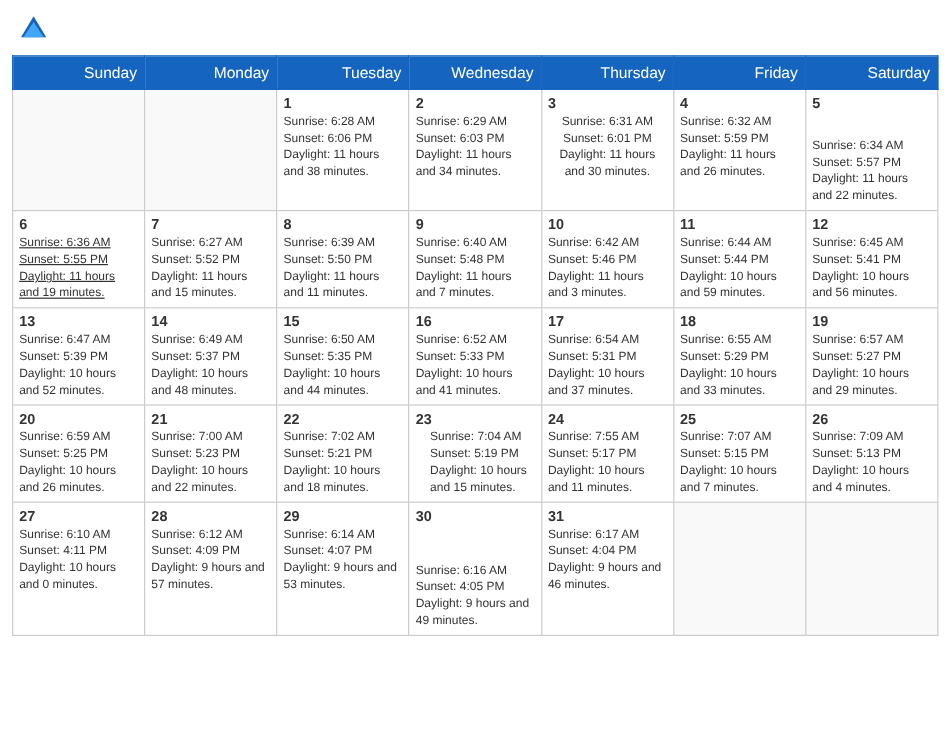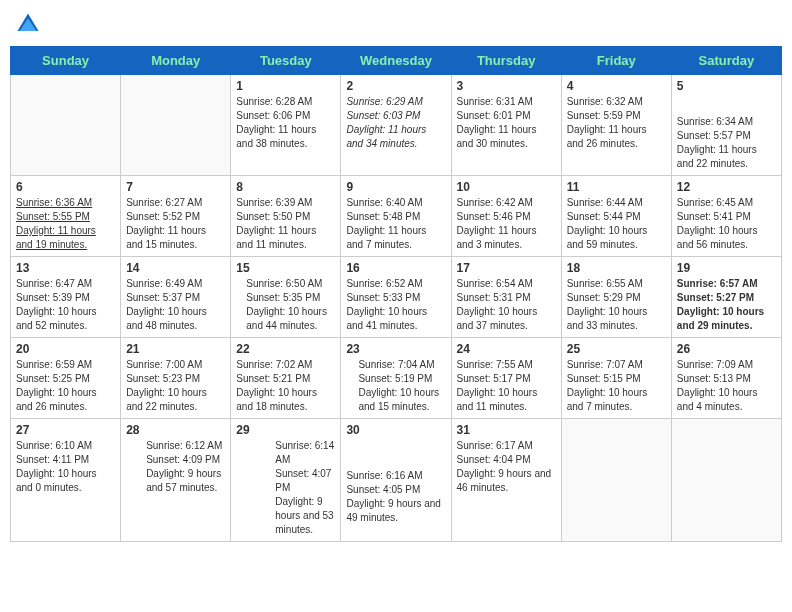--- a/index.html
+++ b/index.html
@@ -48,25 +48,25 @@
       font-size: 16px;
       color: #555;
     }
     .calendar {
       width: 100%;
       border-collapse: collapse;
       border: 1px solid #ccc;
     }
     .calendar th {
       background-color: #1565C0;
-      color: #86efac;
+      color: #ffffff;
       font-size: 13px;
-      font-weight: bold;
+      font-weight: normal;
       padding: 6px 6px;
-      text-align: center;
+      text-align: right;
       border: 1px solid #1565C0;
     }
     .calendar td {
       border: 1px solid #ccc;
       vertical-align: top;
       padding: 4px 5px;
       width: calc(100% / 7);
       min-height: 80px;
       font-size: 11px;
       color: #333;
@@ -126,27 +126,27 @@
         <td class="empty"></td>
         <td class="empty"></td>
         <td>
           <span class="day-number">1</span>
           <div class="day-detail" style="white-space: pre-line;">Sunrise: 6:28 AM
 Sunset: 6:06 PM
 Daylight: 11 hours and 38 minutes.</div>
         </td>
         <td>
           <span class="day-number">2</span>
-          <div class="day-detail" style="white-space: pre-line; font-style: italic;">Sunrise: 6:29 AM
+          <div class="day-detail" style="white-space: pre-line;">Sunrise: 6:29 AM
 Sunset: 6:03 PM
 Daylight: 11 hours and 34 minutes.</div>
         </td>
         <td>
           <span class="day-number">3</span>
-          <div class="day-detail" style="white-space: pre-line;">Sunrise: 6:31 AM
+          <div class="day-detail" style="white-space: pre-line; text-align: center;">Sunrise: 6:31 AM
 Sunset: 6:01 PM
 Daylight: 11 hours and 30 minutes.</div>
         </td>
         <td>
           <span class="day-number">4</span>
           <div class="day-detail" style="white-space: pre-line;">Sunrise: 6:32 AM
 Sunset: 5:59 PM
 Daylight: 11 hours and 26 minutes.</div>
         </td>
         <td>
@@ -208,21 +208,21 @@
 Daylight: 10 hours and 52 minutes.</div>
         </td>
         <td>
           <span class="day-number">14</span>
           <div class="day-detail" style="white-space: pre-line;">Sunrise: 6:49 AM
 Sunset: 5:37 PM
 Daylight: 10 hours and 48 minutes.</div>
         </td>
         <td>
           <span class="day-number">15</span>
-          <div class="day-detail" style="white-space: pre-line; margin-left: 10px;">Sunrise: 6:50 AM
+          <div class="day-detail" style="white-space: pre-line;">Sunrise: 6:50 AM
 Sunset: 5:35 PM
 Daylight: 10 hours and 44 minutes.</div>
         </td>
         <td>
           <span class="day-number">16</span>
           <div class="day-detail" style="white-space: pre-line;">Sunrise: 6:52 AM
 Sunset: 5:33 PM
 Daylight: 10 hours and 41 minutes.</div>
         </td>
         <td>
@@ -232,21 +232,21 @@
 Daylight: 10 hours and 37 minutes.</div>
         </td>
         <td>
           <span class="day-number">18</span>
           <div class="day-detail" style="white-space: pre-line;">Sunrise: 6:55 AM
 Sunset: 5:29 PM
 Daylight: 10 hours and 33 minutes.</div>
         </td>
         <td>
           <span class="day-number">19</span>
-          <div class="day-detail" style="white-space: pre-line; font-weight: bold;">Sunrise: 6:57 AM
+          <div class="day-detail" style="white-space: pre-line;">Sunrise: 6:57 AM
 Sunset: 5:27 PM
 Daylight: 10 hours and 29 minutes.</div>
         </td>
       </tr>
       <tr>
         <td>
           <span class="day-number">20</span>
           <div class="day-detail" style="white-space: pre-line;">Sunrise: 6:59 AM
 Sunset: 5:25 PM
 Daylight: 10 hours and 26 minutes.</div>
@@ -290,27 +290,27 @@
       </tr>
       <tr>
         <td>
           <span class="day-number">27</span>
           <div class="day-detail" style="white-space: pre-line;">Sunrise: 6:10 AM
 Sunset: 4:11 PM
 Daylight: 10 hours and 0 minutes.</div>
         </td>
         <td>
           <span class="day-number">28</span>
-          <div class="day-detail" style="white-space: pre-line; margin-left: 20px;">Sunrise: 6:12 AM
+          <div class="day-detail" style="white-space: pre-line;">Sunrise: 6:12 AM
 Sunset: 4:09 PM
 Daylight: 9 hours and 57 minutes.</div>
         </td>
         <td>
           <span class="day-number">29</span>
-          <div class="day-detail" style="white-space: pre-line; margin-left: 39px;">Sunrise: 6:14 AM
+          <div class="day-detail" style="white-space: pre-line;">Sunrise: 6:14 AM
 Sunset: 4:07 PM
 Daylight: 9 hours and 53 minutes.</div>
         </td>
         <td>
           <span class="day-number">30</span>
           <div class="day-detail" style="white-space: pre-line; margin-top: 32px;">Sunrise: 6:16 AM
 Sunset: 4:05 PM
 Daylight: 9 hours and 49 minutes.</div>
         </td>
         <td>

